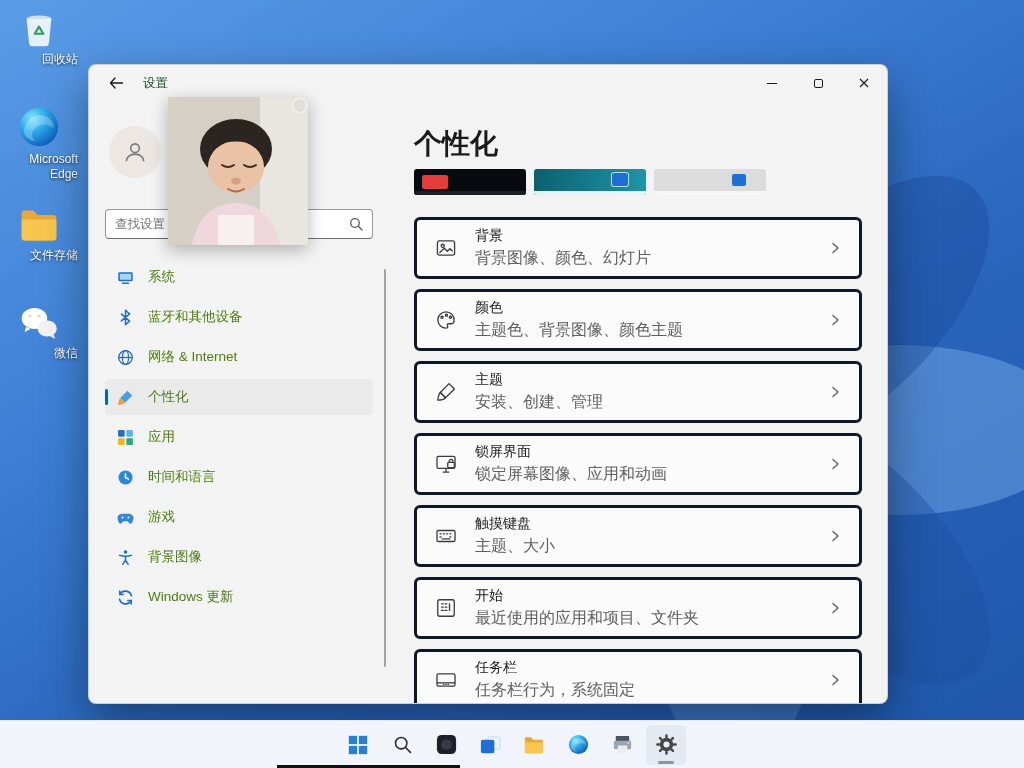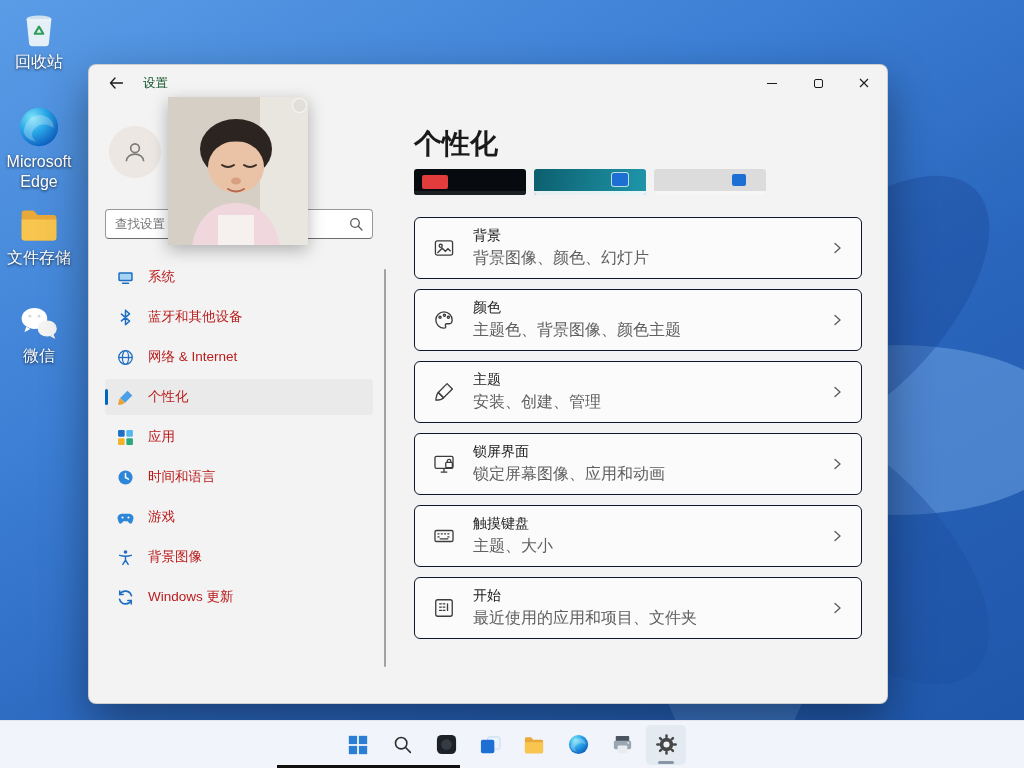--- a/index.html
+++ b/index.html
@@ -1,56 +1,56 @@
 <!DOCTYPE html>
 <html><head>
 <meta charset="utf-8">
 <style>
   *{margin:0;padding:0;box-sizing:border-box}
   html,body{width:1024px;height:768px;overflow:hidden;font-family:"Liberation Sans",sans-serif}
   .desktop{position:absolute;inset:0;background:linear-gradient(150deg,#5a9ce6 0%,#3b7ed4 35%,#2a66bd 60%,#1e55a8 100%);overflow:hidden}
   .bloom{position:absolute;left:0;top:0;pointer-events:none}
 
   
-  .desk-icon{position:absolute;width:78px;text-align:center;color:#fff;font-size:16px;line-height:1.25;text-shadow:0 1px 3px rgba(0,0,0,.75)}
+  .desk-icon{position:absolute;width:78px;text-align:right;color:#fff;font-size:12px;line-height:1.25;text-shadow:0 1px 3px rgba(0,0,0,.75)}
   .desk-icon .ic{display:block;margin:0 auto 2px}
 
   
   .window{position:absolute;left:88px;top:64px;width:800px;height:640px;background:#f3f3f3;border:1px solid rgba(0,0,0,.15);border-radius:8px;box-shadow:0 18px 45px rgba(0,0,0,.38);overflow:hidden;z-index:5}
   .titlebar{height:36px;display:flex;align-items:center;padding-left:12px;gap:12px}
   .tb-btn{width:30px;height:28px;display:flex;align-items:center;justify-content:center;border-radius:4px}
   .win-title{font-size:12.5px;color:#14532d}
   .controls{margin-left:auto;display:flex;height:100%}
   .ctrl{width:46px;height:36px;display:flex;align-items:center;justify-content:center}
   .glyph-min{width:10px;height:1px;background:#1b1b1b;display:block}
   .glyph-max{width:9px;height:9px;border:1px solid #1b1b1b;border-radius:2px;display:block}
 
   .window-body{display:flex;height:603px}
   .sidebar{width:300px;flex-shrink:0;padding:0 16px;position:relative}
   .avatar{width:52px;height:52px;border-radius:50%;background:#ece7e2;margin:25px 0 0 4px;display:flex;align-items:center;justify-content:center}
   .search{position:relative;margin-top:31px;height:30px;background:#fff;border:1px solid #989898;border-bottom-color:#6d6d6d;border-radius:4px;display:flex;align-items:center;padding:0 9px}
   .search input{border:none;outline:none;flex:1;font-size:12.5px;background:transparent;color:#1b1b1b;font-family:"Liberation Sans",sans-serif}
   .nav{margin-top:20px;display:flex;flex-direction:column;gap:4px}
-  .nav-item{height:36px;display:flex;align-items:center;gap:14px;padding:0 12px;border-radius:4px;font-size:13.5px;color:#b91c1c;position:relative;cursor:default}
+  .nav-item{height:36px;display:flex;align-items:center;gap:14px;padding:0 12px;border-radius:4px;font-size:13.5px;color:#4d7c0f;position:relative;cursor:default}
   .nav-item .nic{width:17px;height:17px;flex-shrink:0}
   .nav-item.selected{background:#eaeaea}
   .nav-item.selected::before{content:"";position:absolute;left:0;top:10px;width:3px;height:16px;border-radius:2px;background:#0067c0}
   .scroll-thumb{position:absolute;right:3px;top:168px;width:2.5px;height:398px;background:#a2a2a2;border-radius:2px}
 
   .main{flex:1;padding:28px 25px 0;overflow:hidden}
   .page-title{font-size:28px;font-weight:600;color:#1a1a1a;line-height:1.1}
   .thumbs{display:flex;gap:8px;margin-top:9px}
   .thumb{width:112px;height:26px;border-radius:3px;position:relative;overflow:hidden}
   .t-dark{background:#070a0e}
   .t-teal{background:linear-gradient(100deg,#0c5f6e,#1f96aa)}
   .t-light{background:#dcdcdc}
   .mini{position:absolute;border-radius:2px}
 
   .cards{margin-top:22px;display:flex;flex-direction:column;gap:10px}
-  .card{height:62px;background:#fbfbfb;border:1px solid #0f172a;border-radius:6px;display:flex;align-items:center;padding:6px 18px;gap:18px}
+  .card{height:62px;background:#fbfbfb;border:3px solid #0f172a;border-radius:6px;display:flex;align-items:center;padding:6px 18px;gap:18px}
   .card-icon{width:22px;height:22px;flex-shrink:0}
   .card-text{display:flex;flex-direction:column;gap:3px}
   .card-title{font-size:14px;color:#1a1a1a}
   .card-sub{font-size:16px;color:#606060}
   .chev{margin-left:auto;display:flex;align-items:center}
 
   
   .photo{position:absolute;left:168px;top:97px;width:140px;height:148px;z-index:6;box-shadow:0 5px 16px rgba(0,0,0,.28)}
   .photo svg{display:block}
   .photo-badge{position:absolute;right:1px;top:1px;width:15px;height:15px;border-radius:50%;background:rgba(225,222,218,.85);border:1px solid rgba(255,255,255,.7)}
@@ -353,20 +353,38 @@
                 <span class="card-title">开始</span>
                 <span class="card-sub">最近使用的应用和项目、文件夹</span>
               </div>
             <span class="chev">
                 <svg width="12" height="12" viewBox="0 0 12 12" fill="none" stroke="#5f5f5f" stroke-width="1.4" stroke-linecap="round" stroke-linejoin="round">
                   <path d="M4 1.5 L9 6 L4 10.5"></path>
                 </svg>
               </span>
           </div>
 
+          <div class="card">
+            <svg class="card-icon" viewBox="0 0 20 20" fill="none" stroke="#3c3c3c" stroke-width="1.2">
+                <rect x="1.8" y="4.4" width="16.4" height="11.2" rx="1.4"></rect>
+                <path d="M1.8 12.6 H18.2"></path>
+                <circle cx="8" cy="14.1" r="0.7" fill="#3c3c3c" stroke="none"></circle>
+                <circle cx="10" cy="14.1" r="0.7" fill="#3c3c3c" stroke="none"></circle>
+                <circle cx="12" cy="14.1" r="0.7" fill="#3c3c3c" stroke="none"></circle>
+              </svg>
+            <div class="card-text">
+                <span class="card-title">任务栏</span>
+                <span class="card-sub">任务栏行为，系统固定</span>
+              </div>
+            <span class="chev">
+                <svg width="12" height="12" viewBox="0 0 12 12" fill="none" stroke="#5f5f5f" stroke-width="1.4" stroke-linecap="round" stroke-linejoin="round">
+                  <path d="M4 1.5 L9 6 L4 10.5"></path>
+                </svg>
+              </span>
+          </div>
 
         </div>
       </main>
     </div>
   </div>
 
   <div class="photo">
     <svg width="140" height="148" viewBox="0 0 140 148">
       <rect width="140" height="148" fill="#d6cfc6"></rect>
       <rect x="92" y="0" width="48" height="148" fill="#e9e5df"></rect>

